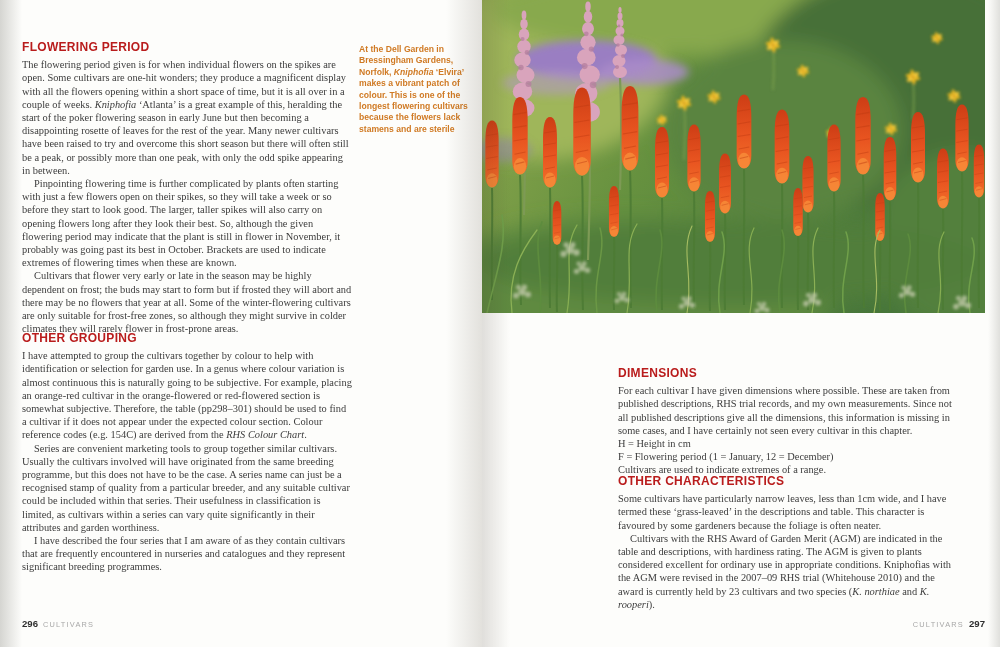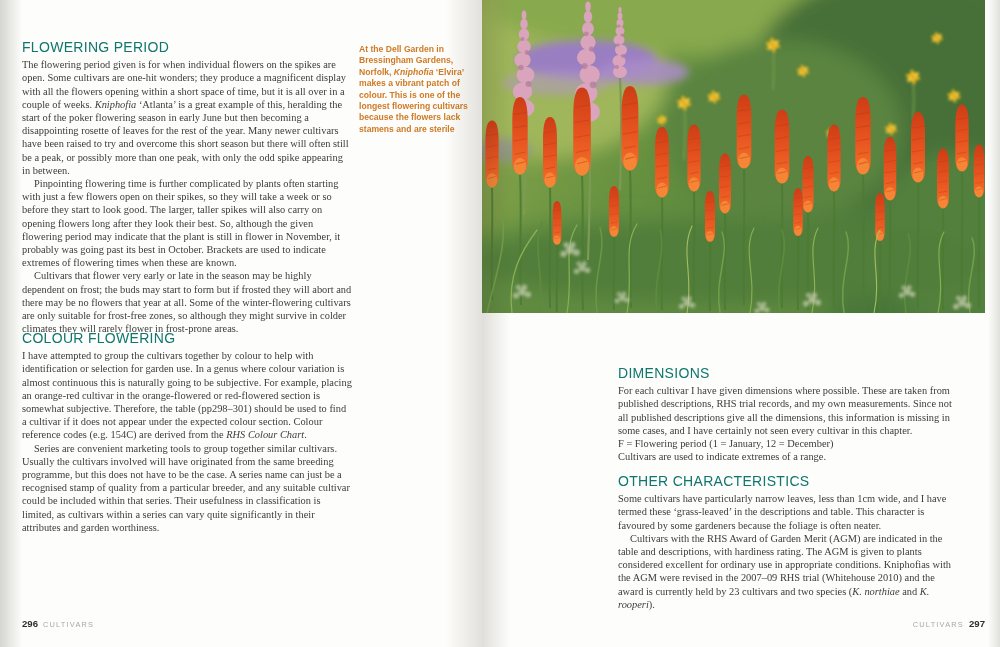--- a/index.html
+++ b/index.html
@@ -1,21 +1,21 @@
 <!DOCTYPE html>
 <html><head>
 <meta charset="utf-8">
 <style>
   html,body{margin:0;padding:0;background:#ffffff;}
   .spread{position:relative;width:1000px;height:647px;background:#fdfdfb;overflow:hidden;
           font-family:"Liberation Serif","DejaVu Serif",serif;color:#3c3c3c;}
   
   .sec{position:absolute;font-size:10.4px;line-height:13.2px;text-align:left;}
   .sec h2{margin:0 0 4px 0;font-family:"Liberation Sans","DejaVu Sans",sans-serif;
-          font-weight:400;font-size:14px;letter-spacing:.3px;color:#0f766e;}
+          font-weight:700;font-size:12px;letter-spacing:.3px;color:#b91c1c;}
   .sec p{margin:0;}
   .sec p.ind{text-indent:12px;}
   .sec i{font-style:italic;}
   #sec-fp{left:22px;top:41px;width:330px;}
   #sec-cg{left:22px;top:332px;width:330px;}
   #sec-dim{left:618px;top:331px;width:336px;margin-top:36px;}
   #sec-oc{left:618px;top:475px;width:336px;}
   
   .caption{position:absolute;left:359px;top:44px;width:121px;
            font-family:"Liberation Sans","DejaVu Sans",sans-serif;font-weight:700;
@@ -45,23 +45,24 @@
 <div class="spread">
 
   <div class="sec" id="sec-fp">
     <h2>FLOWERING PERIOD</h2>
     <p><span>The flowering period given is for when individual flowers on the spikes are open. Some cultivars are one-hit wonders; they produce a magnificent display with all the flowers opening within a short space of time, but it is all over in a couple of weeks. </span><i>Kniphofia</i><span> ‘Atlanta’ is a great example of this, heralding the start of the poker flowering season in early June but then becoming a disappointing rosette of leaves for the rest of the year. Many newer cultivars have been raised to try and overcome this short season but there will often still be a peak, or possibly more than one peak, with only the odd spike appearing in between.</span></p>
     <p class="ind"><span>Pinpointing flowering time is further complicated by plants often starting with just a few flowers open on their spikes, so they will take a week or so before they start to look good. The larger, taller spikes will also carry on opening flowers long after they look their best. So, although the given flowering period may indicate that the plant is still in flower in November, it probably was going past its best in October. Brackets are used to indicate extremes of flowering times when these are known.</span></p>
     <p class="ind"><span>Cultivars that flower very early or late in the season may be highly dependent on frost; the buds may start to form but if frosted they will abort and there may be no flowers that year at all. Some of the winter-flowering cultivars are only suitable for frost-free zones, so although they might survive in colder climates they will rarely flower in frost-prone areas.</span></p>
   </div>
 
   <div class="sec" id="sec-cg">
-    <h2>COLOUR FLOWERING</h2>
+    <h2>OTHER GROUPING</h2>
     <p><span>I have attempted to group the cultivars together by colour to help with identification or selection for garden use. In a genus where colour variation is almost continuous this is naturally going to be subjective. For example, placing an orange-red cultivar in the orange-flowered or red-flowered section is somewhat subjective. Therefore, the table (pp298–301) should be used to find a cultivar if it does not appear under the expected colour section. Colour reference codes (e.g. 154C) are derived from the </span><i>RHS Colour Chart</i><span>.</span></p>
     <p class="ind"><span>Series are convenient marketing tools to group together similar cultivars. Usually the cultivars involved will have originated from the same breeding programme, but this does not have to be the case. A series name can just be a recognised stamp of quality from a particular breeder, and any suitable cultivar could be included within that series. Their usefulness in classification is limited, as cultivars within a series can vary quite significantly in their attributes and garden worthiness.</span></p>
+    <p class="ind"><span>I have described the four series that I am aware of as they contain cultivars that are frequently encountered in nurseries and catalogues and they represent significant breeding programmes.</span></p>
   </div>
 
   <aside class="caption"><span>At the Dell Garden in Bressingham Gardens, Norfolk, </span><i>Kniphofia</i><span> ‘Elvira’ makes a vibrant patch of colour. This is one of the longest flowering cultivars because the flowers lack stamens and are sterile</span></aside>
 
   <figure class="photo">
     <svg viewBox="0 0 503 313" width="503" height="313" preserveAspectRatio="none" role="img">
       <defs>
         <linearGradient id="bg" x1="0" y1="0" x2="1" y2="0.35">
           <stop offset="0" stop-color="#90a94f"></stop>
           <stop offset="0.45" stop-color="#66913f"></stop>
@@ -228,20 +229,21 @@
         <use href="#seedhead" transform="translate(330,300) scale(1.2)"></use>
         <use href="#seedhead" transform="translate(425,292) scale(1.1)"></use>
         <use href="#seedhead" transform="translate(480,303) scale(1.2)"></use>
       </g>
     </svg>
   </figure>
 
   <div class="sec" id="sec-dim">
     <h2>DIMENSIONS</h2>
     <p><span>For each cultivar I have given dimensions where possible. These are taken from published descriptions, RHS trial records, and my own measurements. Since not all published descriptions give all the dimensions, this information is missing in some cases, and I have certainly not seen every cultivar in this chapter.</span></p>
+    <p><span>H = Height in cm</span></p>
     <p><span>F = Flowering period (1 = January, 12 = December)</span></p>
     <p><span>Cultivars are used to indicate extremes of a range.</span></p>
   </div>
 
   <div class="sec" id="sec-oc">
     <h2>OTHER CHARACTERISTICS</h2>
     <p><span>Some cultivars have particularly narrow leaves, less than 1cm wide, and I have termed these ‘grass-leaved’ in the descriptions and table. This character is favoured by some gardeners because the foliage is often neater.</span></p>
     <p class="ind"><span>Cultivars with the RHS Award of Garden Merit (AGM) are indicated in the table and descriptions, with hardiness rating. The AGM is given to plants considered excellent for ordinary use in appropriate conditions. Kniphofias with the AGM were revised in the 2007–09 RHS trial (Whitehouse 2010) and the award is currently held by 23 cultivars and two species (</span><i>K. northiae</i><span> and </span><i>K. rooperi</i><span>).</span></p>
   </div>
 

